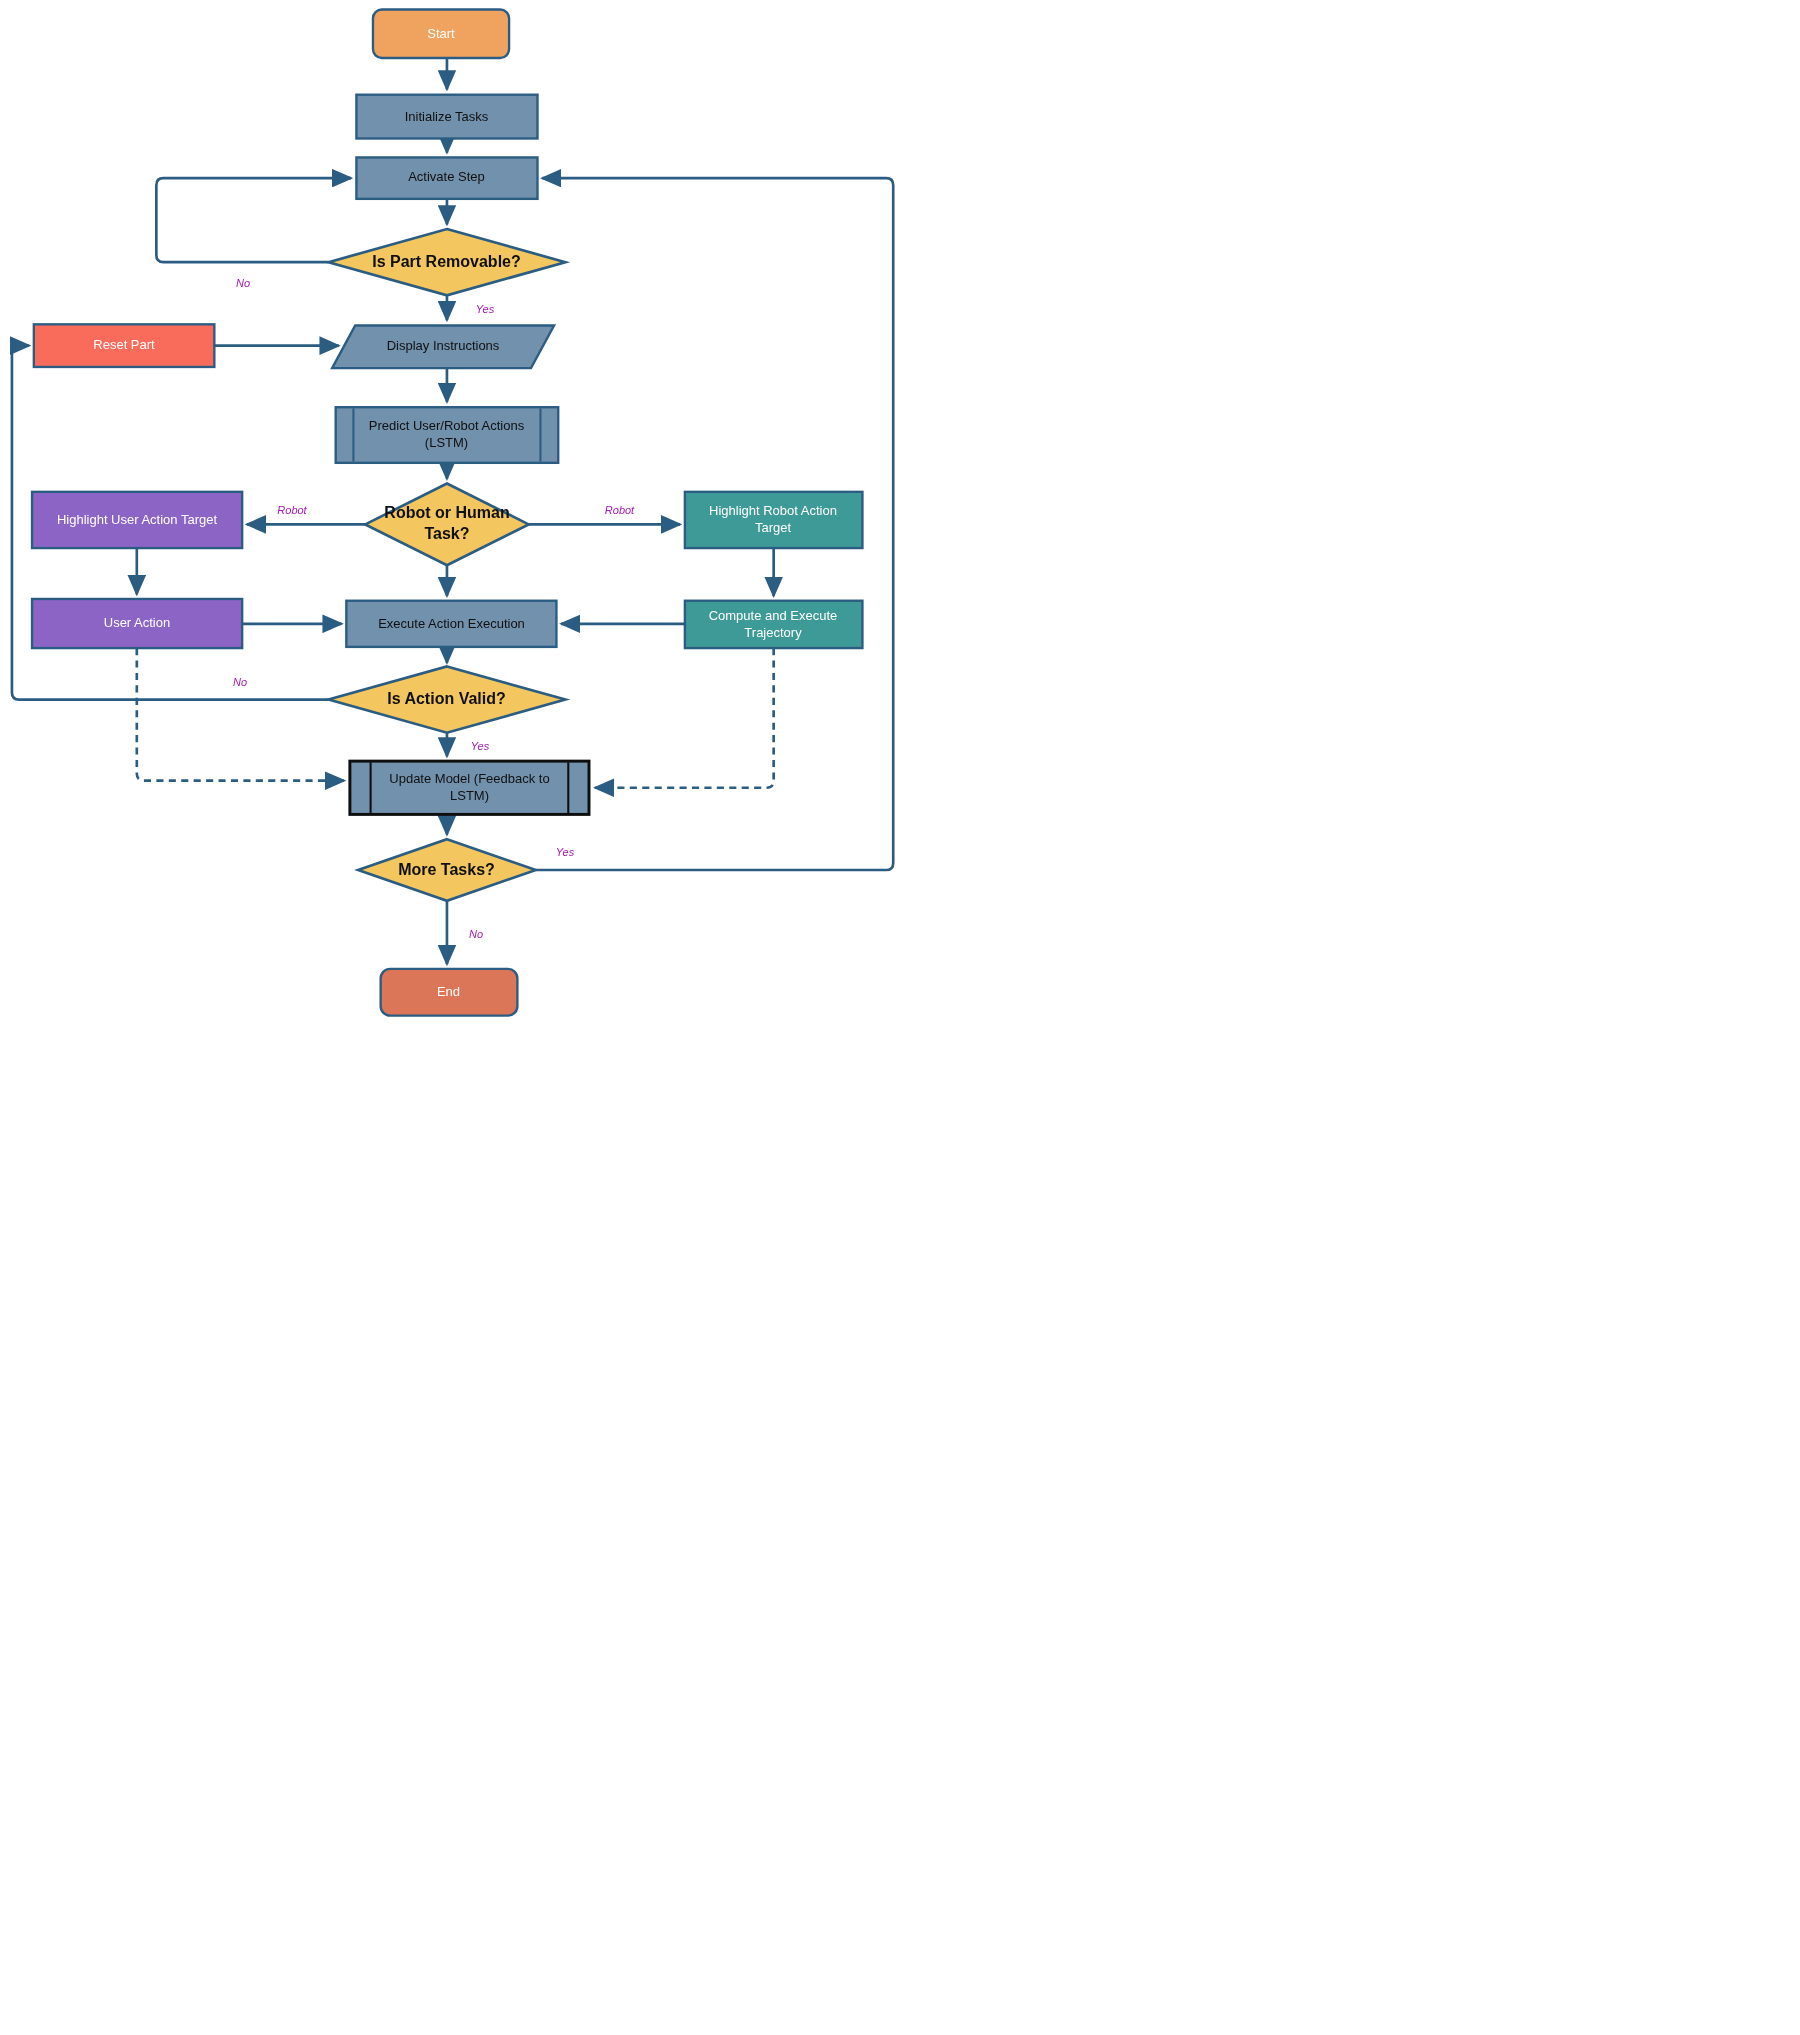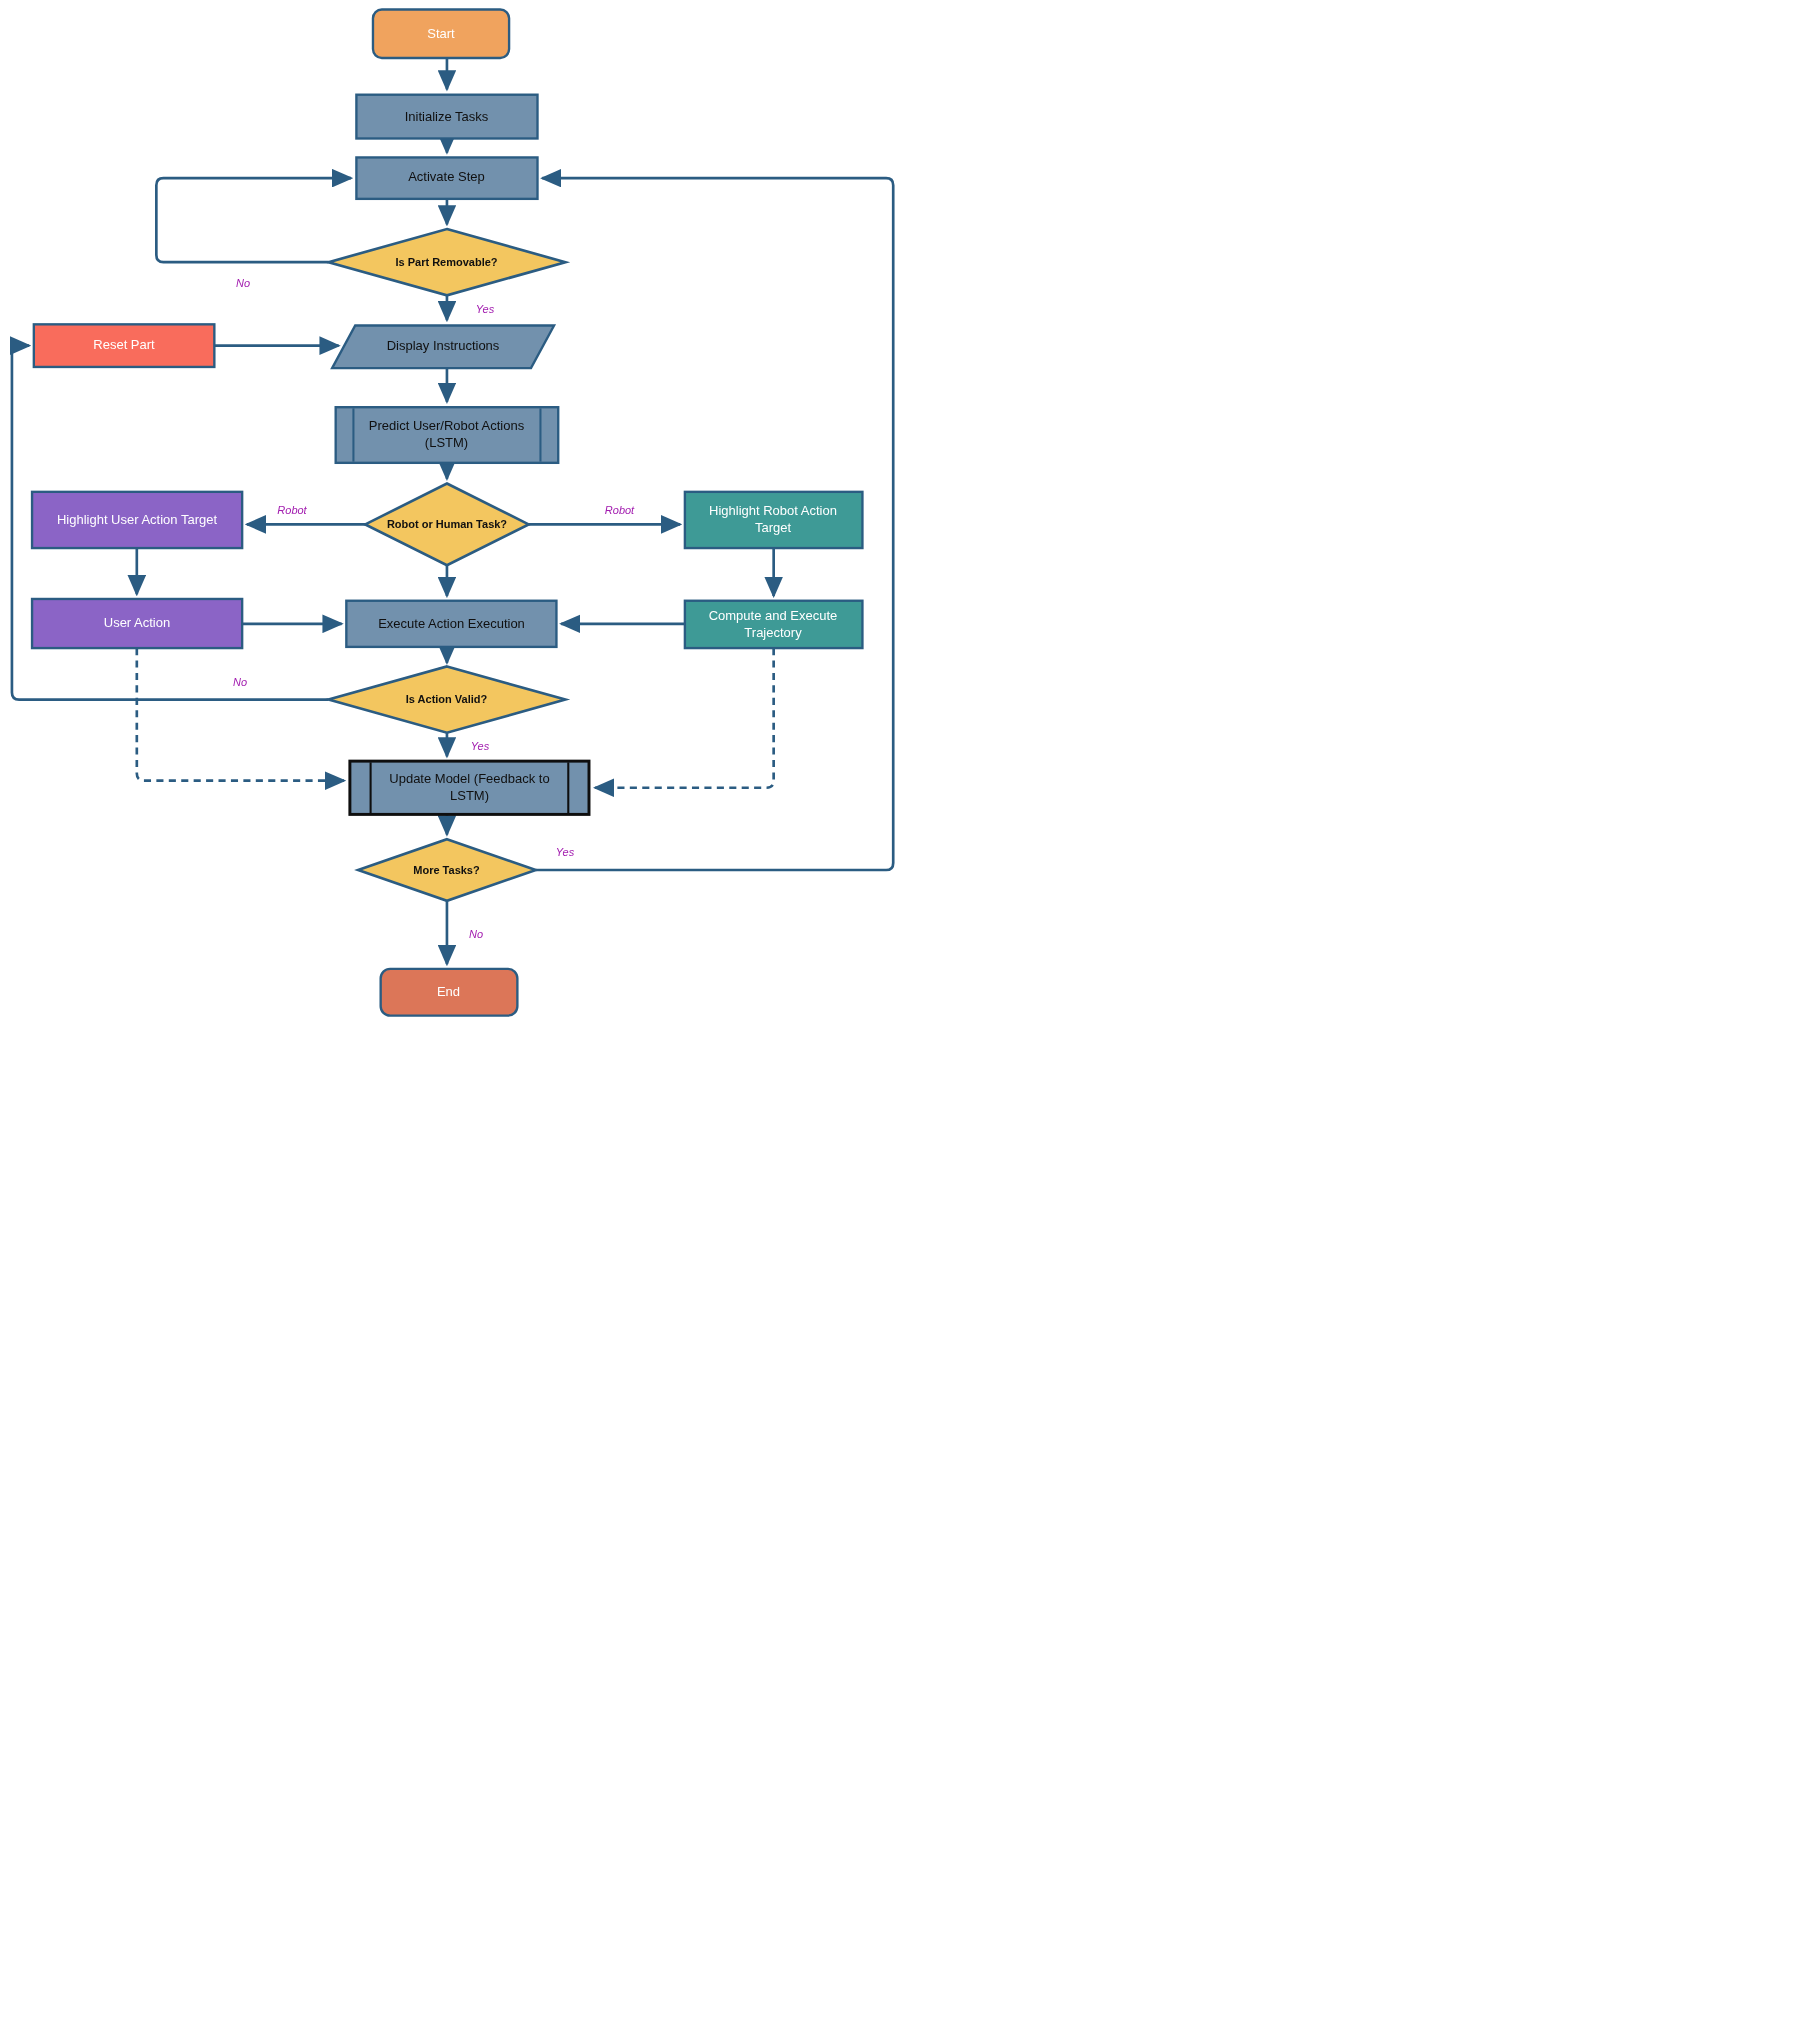--- a/index.html
+++ b/index.html
@@ -14,21 +14,21 @@
   .shape.diamond{stroke-width:4.5;}
   .shape.update{stroke:#0E0E0E;stroke-width:5;}
   .innerbar{stroke:#2B5C82;stroke-width:3.5;}
   .innerbar.dark{stroke:#0E0E0E;}
 
   
   .nlabel{position:absolute;display:flex;align-items:center;justify-content:center;
           text-align:center;font-size:13px;line-height:1.3;color:#101010;
           pointer-events:none;}
   .nlabel.white{color:#ffffff;}
-  .nlabel.bold{font-weight:bold;font-size:11px;}
+  .nlabel.bold{font-weight:bold;font-size:16px;}
   .elabel{position:absolute;transform:translate(-50%,-50%);font-size:11px;
           color:#a21caf;white-space:nowrap;pointer-events:none;font-style:italic;}
 </style>
 </head>
 <body>
 
 <div id="canvas">
 
   <svg id="wires" viewBox="0 0 1522 1720">
     <defs>

